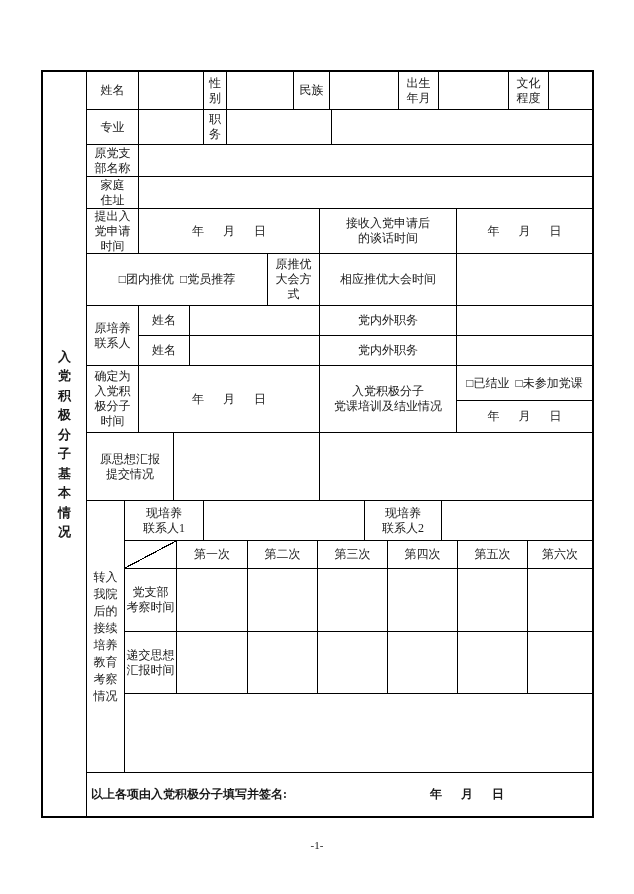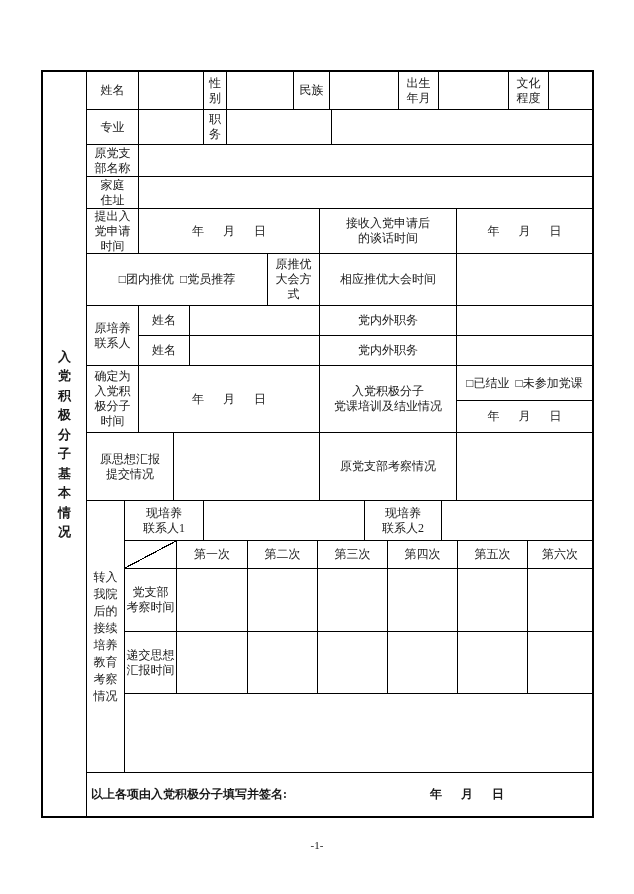--- a/index.html
+++ b/index.html
@@ -141,21 +141,20 @@
         <div class="col fx">
           <div class="subrow chk c" style="height:35px;border-right:none">□已结业 □未参加党课</div>
           <div class="subrow last c date" style="border-right:none">年 月 日</div>
         </div>
       </div>
 
       <div class="row" style="height:68px">
         <div class="c" style="width:87px">原思想汇报
 提交情况</div>
         <div class="c" style="width:146px"></div>
-        <div class="c" style="width:137px">原党支部考察情况</div>
         <div class="c fx"></div>
       </div>
 
       <div class="row" style="height:272px">
         <div class="c vlabel" style="width:38px">转入
 我院
 后的
 接续
 培养
 教育

